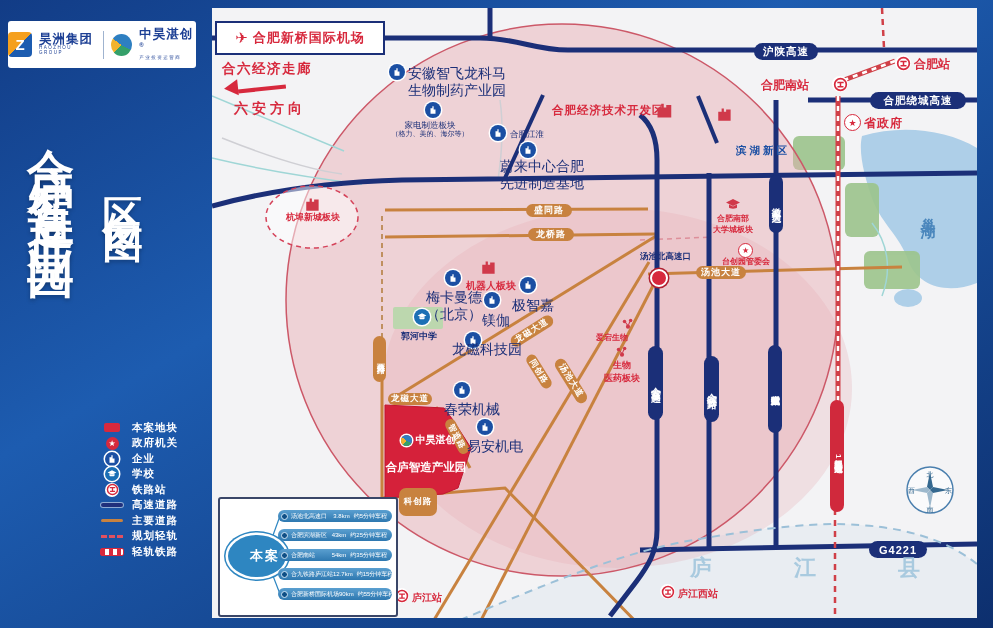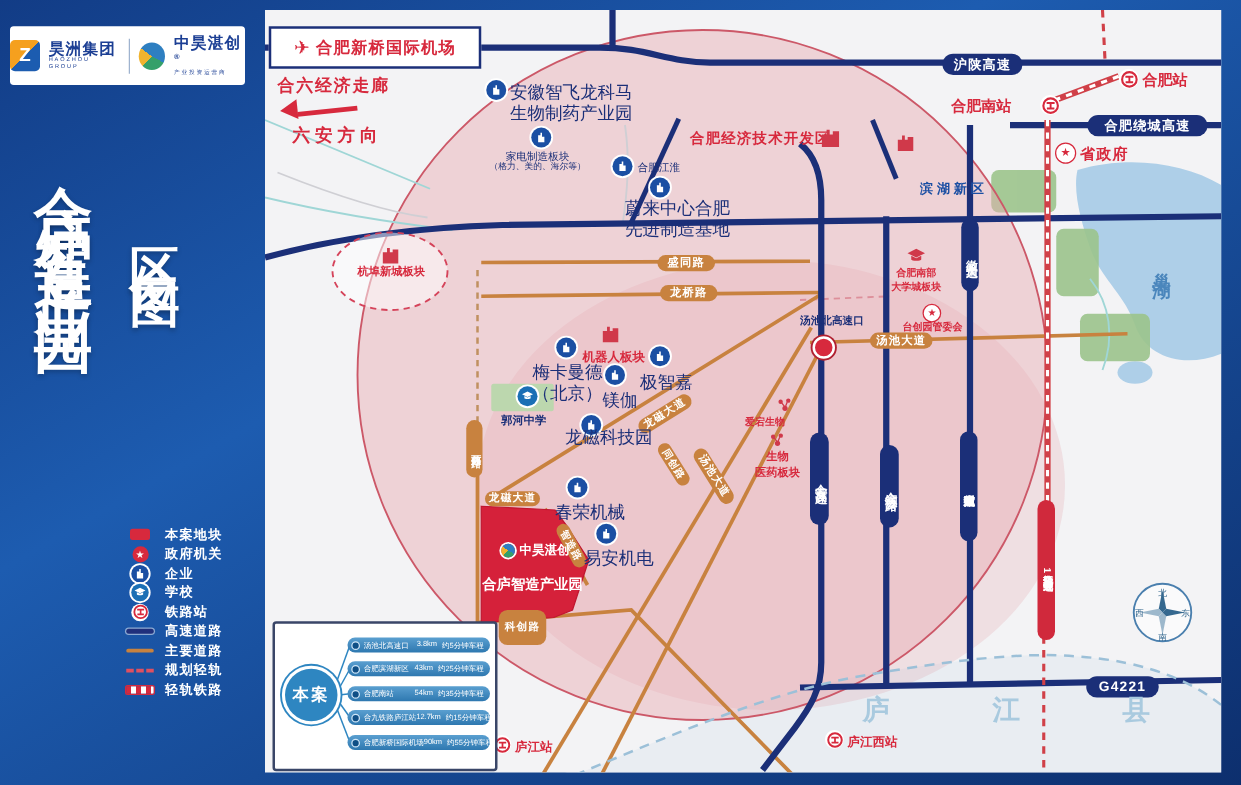--- a/index.html
+++ b/index.html
@@ -60,21 +60,21 @@
     display:flex;align-items:center;justify-content:center;gap:5px;}
   .banner .txt{color:#d7293d;font-weight:bold;font-size:13px;letter-spacing:1px;white-space:nowrap;}
   .plane{color:#d7293d;font-size:15px;}
   .arrow-bar{left:26px;top:79px;width:48px;height:4px;background:#d7293d;transform:rotate(-6deg);}
   .arrow-head{left:12px;top:72px;width:0;height:0;border-top:8px solid transparent;border-bottom:8px solid transparent;
     border-right:14px solid #d7293d;transform:rotate(-6deg);}
   .site-label{color:#fff;font-weight:bold;text-align:center;}
   .panel{left:6px;top:489px;width:176px;height:116px;background:#fff;border:2px solid #3a4668;border-radius:3px;}
   .p-circle{left:8px;top:36px;width:42px;height:42px;border-radius:50%;background:#2e86c1;
     box-shadow:0 0 0 2.5px #fff,0 0 0 4px #2e86c1;color:#fff;font-weight:bold;font-size:13px;letter-spacing:2px;
-    display:flex;align-items:center;justify-content:center;}
+    display:flex;align-items:center;justify-content:center;padding-left:16px;}
   .p-row{left:58px;width:114px;height:12px;border-radius:6px;
     background:linear-gradient(#5a9fd0,#2e78b0);display:flex;align-items:center;color:#fff;font-size:6px;white-space:nowrap;}
   .p-dot{width:5px;height:5px;border-radius:50%;background:#0f4f86;border:1px solid #cfe6f8;margin:0 3px;flex:0 0 auto;}
   .p-dest{flex:1;text-align:left;}
   .p-dist{margin-right:4px;}
   .p-time{margin-right:5px;}
   .junction{width:14px;height:14px;border-radius:50%;background:#d7293d;border:2.5px solid #fff;box-shadow:0 0 0 1.5px #b02030;}
 </style>
 </head>
 <body>

